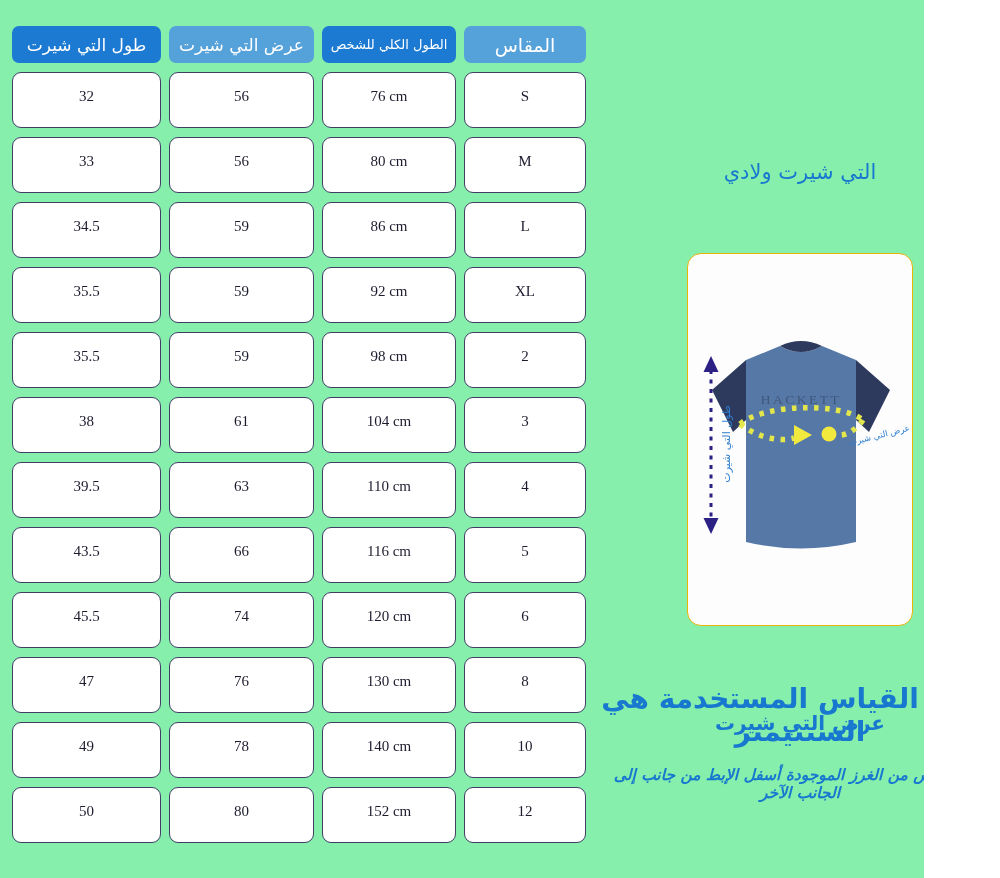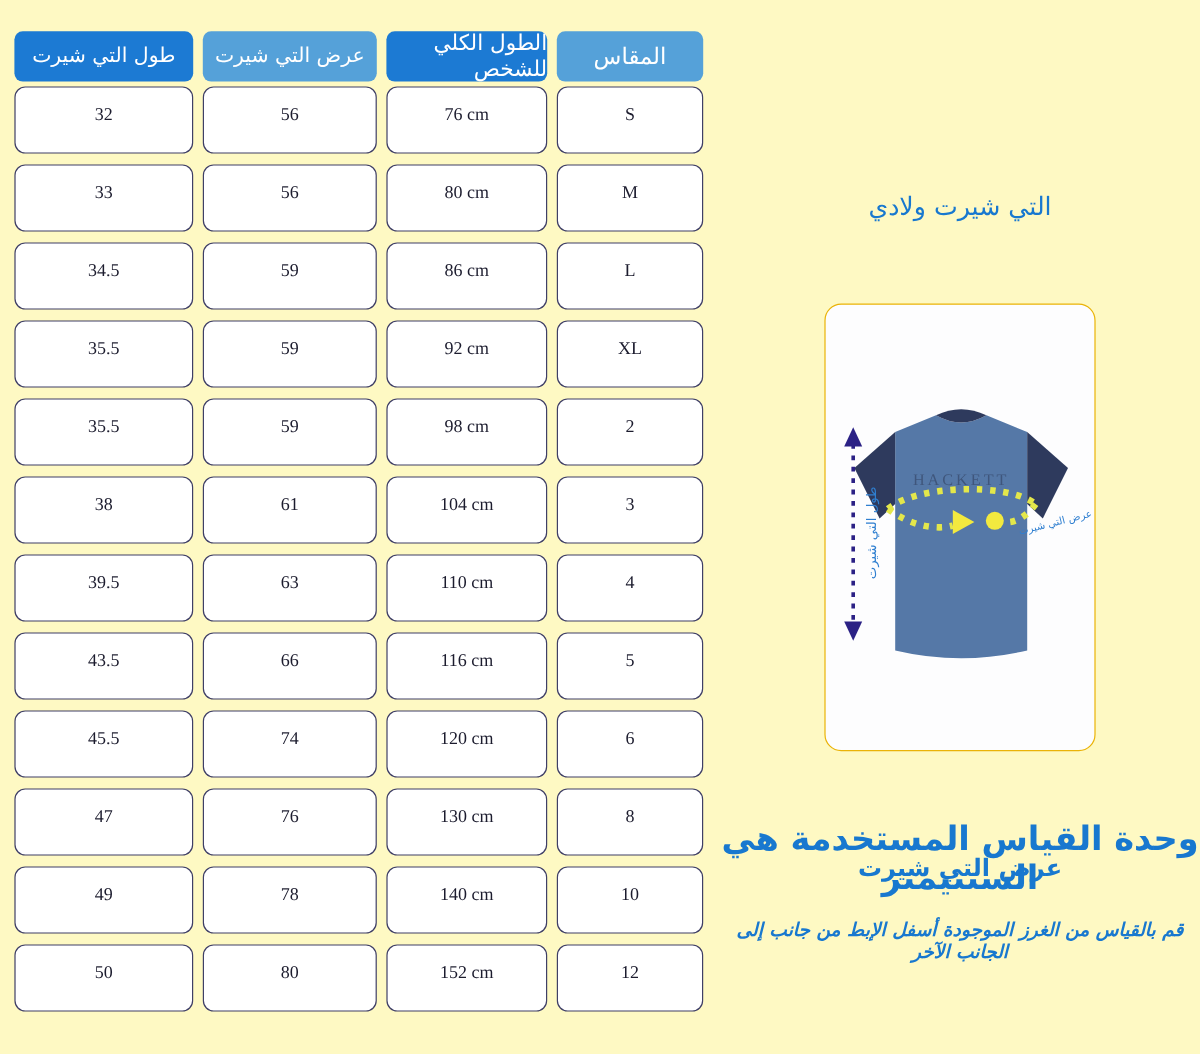--- a/index.html
+++ b/index.html
@@ -1,33 +1,33 @@
 <!DOCTYPE html>
 <html lang="ar"><head>
 <meta charset="utf-8">
 <style>
   html,body{margin:0;padding:0;background:#fff;}
   .canvas{
-    position:relative;width:1000px;height:878px;background:#fef9c3;
+    position:relative;width:924px;height:878px;background:#86efac;
     font-family:"DejaVu Sans",sans-serif;overflow:hidden;
   }
   
   .size-table{position:absolute;left:12px;top:26px;width:576px;}
   .thead{
     display:grid;grid-template-columns:149px 145px 134px 122px;
     column-gap:8px;height:37px;margin-bottom:9px;
   }
   .hcell{
     display:flex;align-items:center;justify-content:center;
     border-radius:7px;color:#ffffff;font-size:17px;direction:rtl;
     font-family:"DejaVu Sans",sans-serif;
   }
   .hcell.dark{background:#1c7ad3;}
   .hcell.light{background:#55a1d9;}
-  .thead > .hcell:nth-child(3){font-size:18px;}
+  .thead > .hcell:nth-child(3){font-size:13px;}
   .thead > .hcell:nth-child(4){font-size:19px;}
   .tbody{display:flex;flex-direction:column;row-gap:9px;}
   .trow{
     display:grid;grid-template-columns:149px 145px 134px 122px;
     column-gap:8px;height:56px;
   }
   .cell{
     background:#ffffff;border:1.4px solid #3f3f66;border-radius:9px;
     display:flex;align-items:center;justify-content:center;
     font-family:"Liberation Serif","DejaVu Serif",serif;

